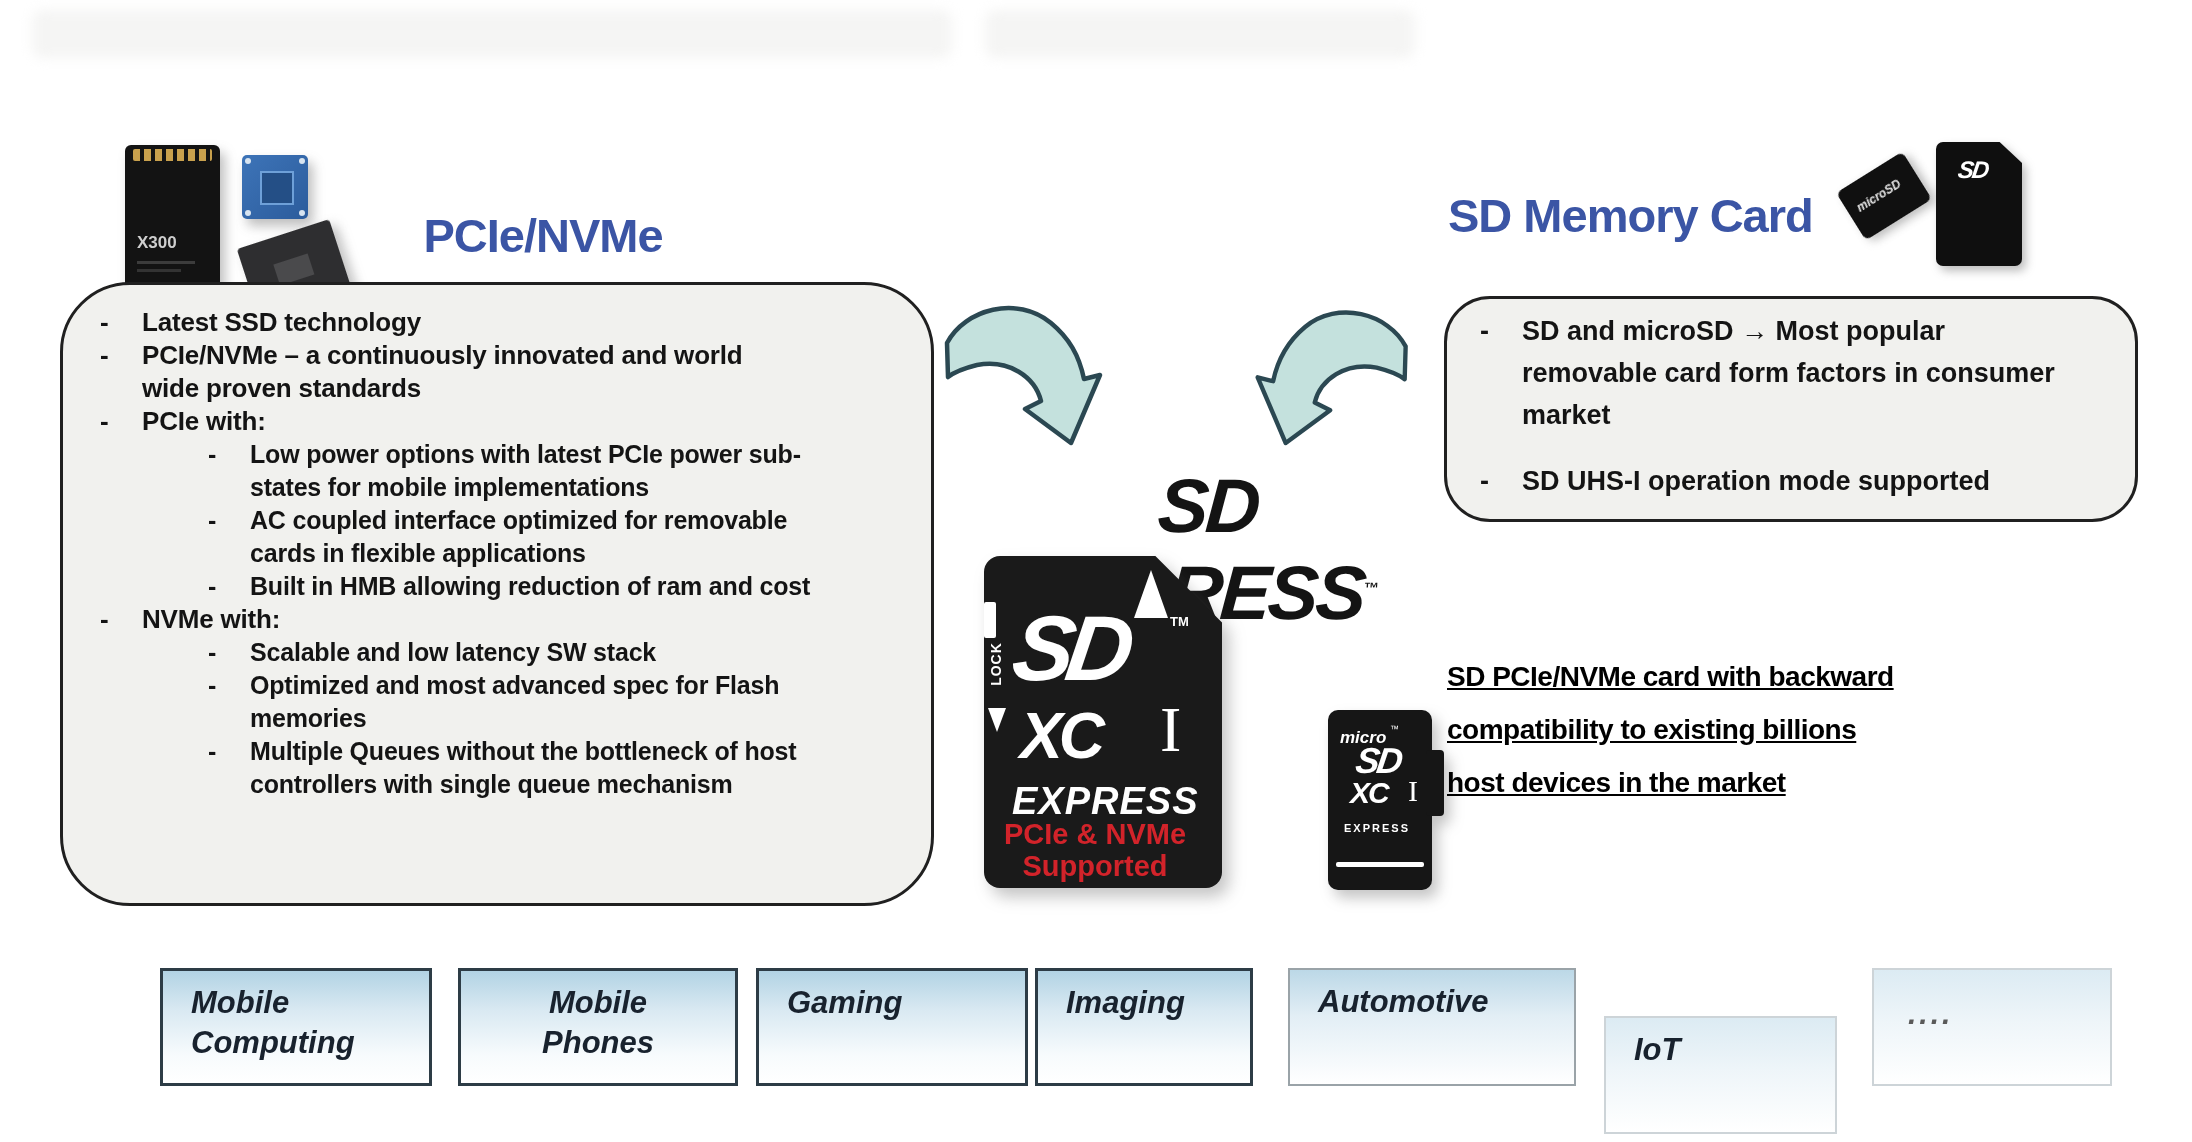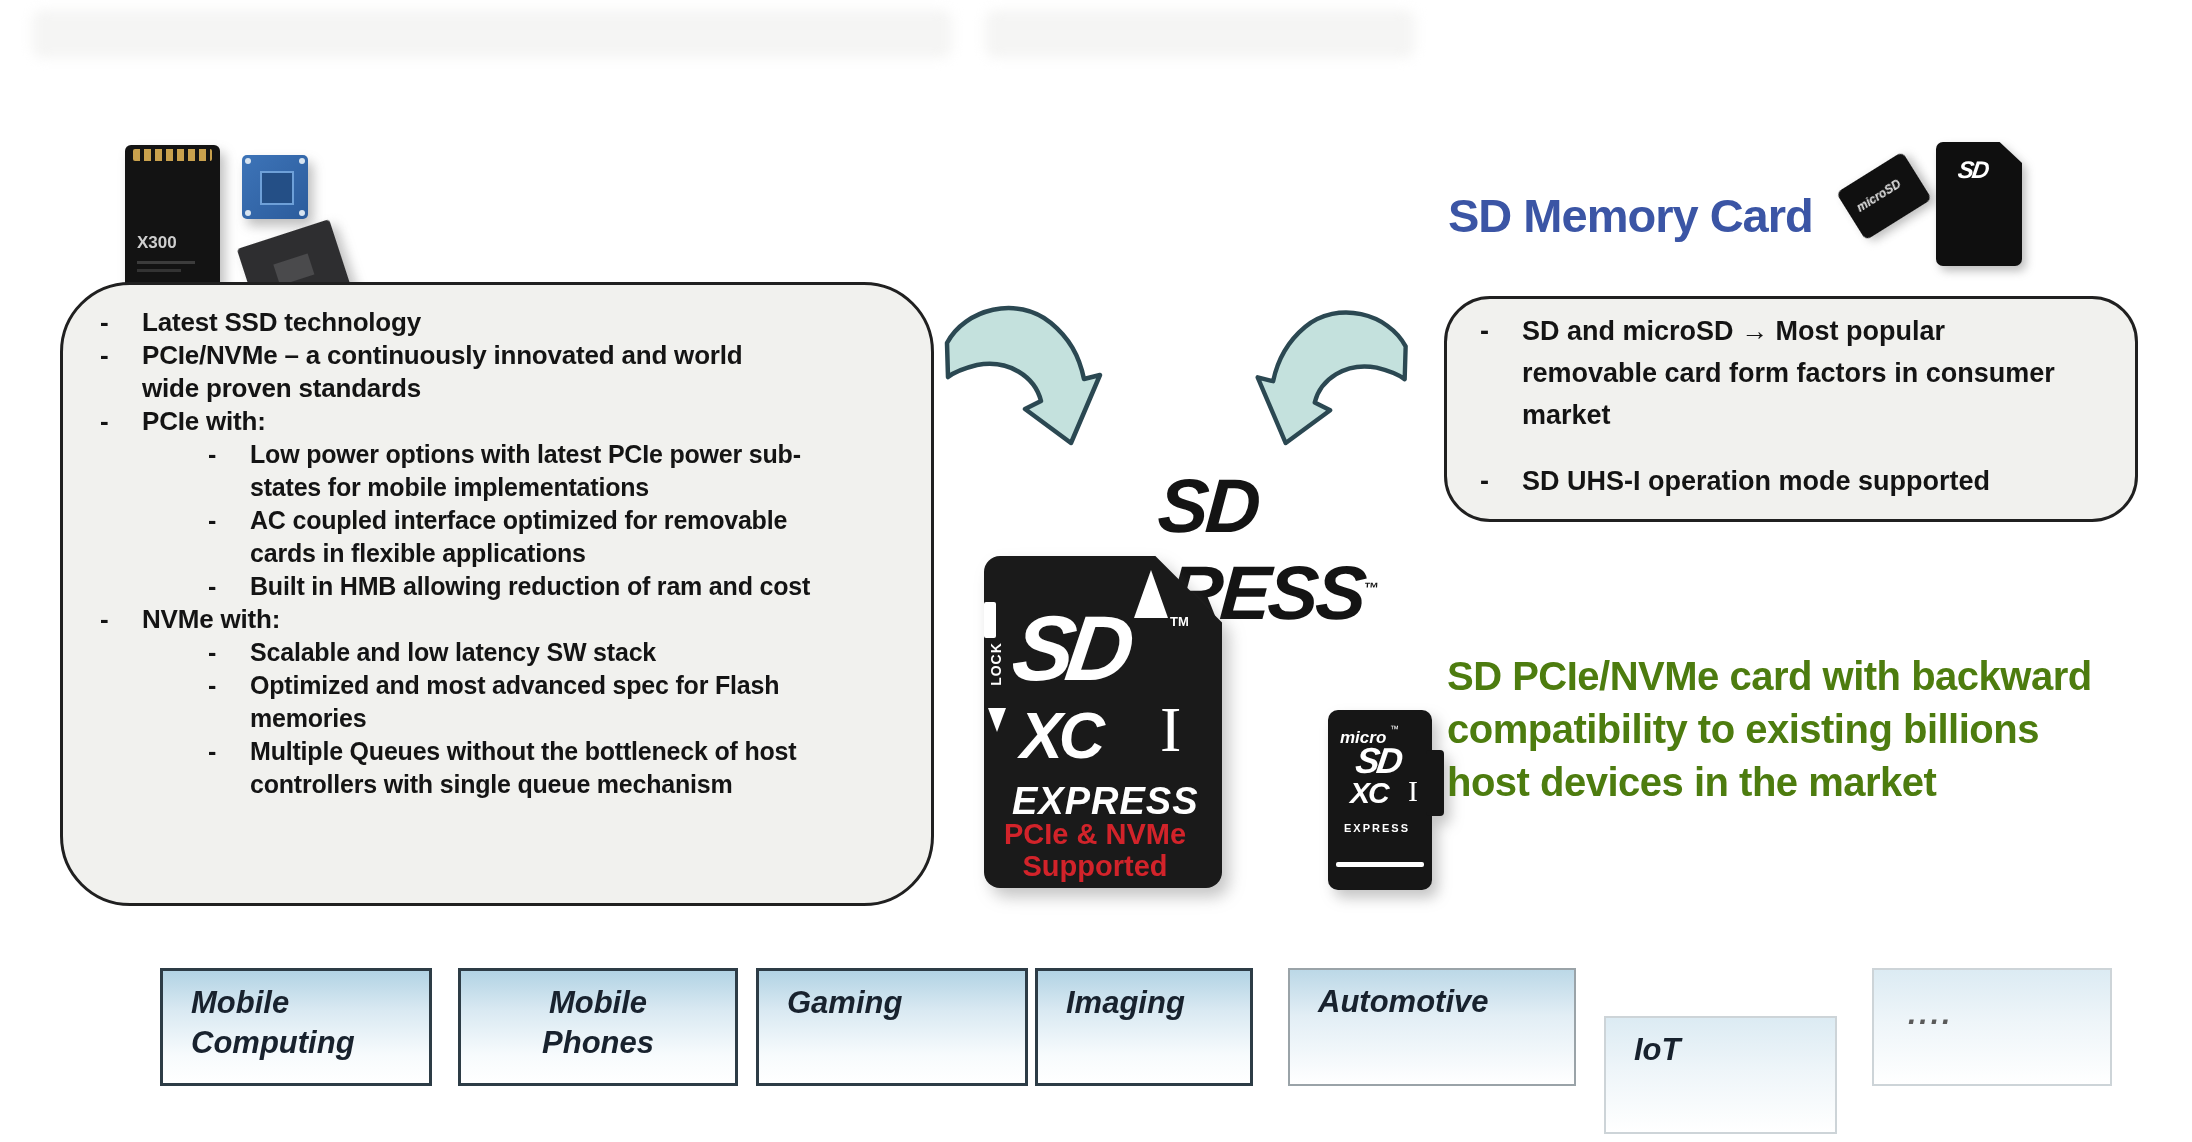--- a/index.html
+++ b/index.html
@@ -100,22 +100,22 @@
   #tilt-micro{position:absolute;left:1845px;top:168px;width:78px;height:56px;background:#101010;border-radius:6px;
               transform:rotate(-32deg);filter:drop-shadow(4px 5px 5px rgba(90,90,90,.4));}
   #tilt-micro .t{position:absolute;left:10px;top:18px;color:#e8e8e8;font-style:italic;font-weight:bold;font-size:12px;}
   #small-sd{position:absolute;left:1936px;top:142px;width:86px;height:124px;overflow:hidden;border-radius:7px;
             filter:drop-shadow(4px 5px 5px rgba(90,90,90,.4));}
   #small-sd .body{position:absolute;inset:0;background:#0f0f0f;clip-path:polygon(0 0,74% 0,100% 17%,100% 100%,0 100%);}
   #small-sd .t{position:absolute;left:22px;top:14px;color:#fff;font-style:italic;font-weight:bold;
                font-size:24px;letter-spacing:-2px;transform:skewX(-8deg);}
 
   
-  #caption{position:absolute;left:1447px;top:650px;width:700px;color:#4d7c0f;font-weight:bold;
-           font-size:40px;line-height:53px;white-space:pre-line;letter-spacing:-0.5px;}
+  #caption{position:absolute;left:1447px;top:650px;width:700px;color:#000000;font-weight:bold;
+           font-size:28px;line-height:53px;white-space:pre-line;letter-spacing:-0.5px;text-decoration:underline;}
 
   
   .market{position:absolute;top:968px;height:118px;box-sizing:border-box;white-space:pre-line;
           font-style:italic;font-weight:bold;font-size:31px;line-height:40px;color:#18222e;
           padding-top:12px;padding-left:28px;}
   .t-dark{border:3px solid #2d3c46;background:linear-gradient(180deg,#b2d3e4 0%,#d9e9f2 35%,#f7fbfd 75%,#ffffff 100%);}
   .t-mid{border:2px solid #9aa3a8;background:linear-gradient(180deg,#bcd8e7 0%,#e2eef5 40%,#ffffff 100%);}
   .t-light{border:2px solid #cdd4d8;background:linear-gradient(180deg,#dcebf3 0%,#eef5f9 45%,#ffffff 100%);}
   .m-center{text-align:center;padding-left:0;}
   .m-dots{color:#5a5a5a;letter-spacing:3px;padding-top:24px;padding-left:34px;font-size:30px;}
@@ -142,20 +142,21 @@
     <div class="s s1"></div>
     <div class="s s2"></div>
     <div class="s s3"></div>
     <div class="s s4"></div>
   </div>
   <div class="hw" id="chip">
     <div class="green"></div>
     <div class="mark"></div>
   </div>
 
+  <div class="blue-title" id="left-title">PCIe/NVMe</div>
   <div class="blue-title" id="right-title">SD Memory Card</div>
 
   <div class="panel" id="left-panel"></div>
   <div class="panel" id="right-panel"></div>
 
   <div class="blist" id="left-list">
       <div class="bi">Latest SSD technology</div>
       <div class="bi">PCIe/NVMe – a continuously innovated and world
 wide proven standards</div>
       <div class="bi">PCIe with:</div>

